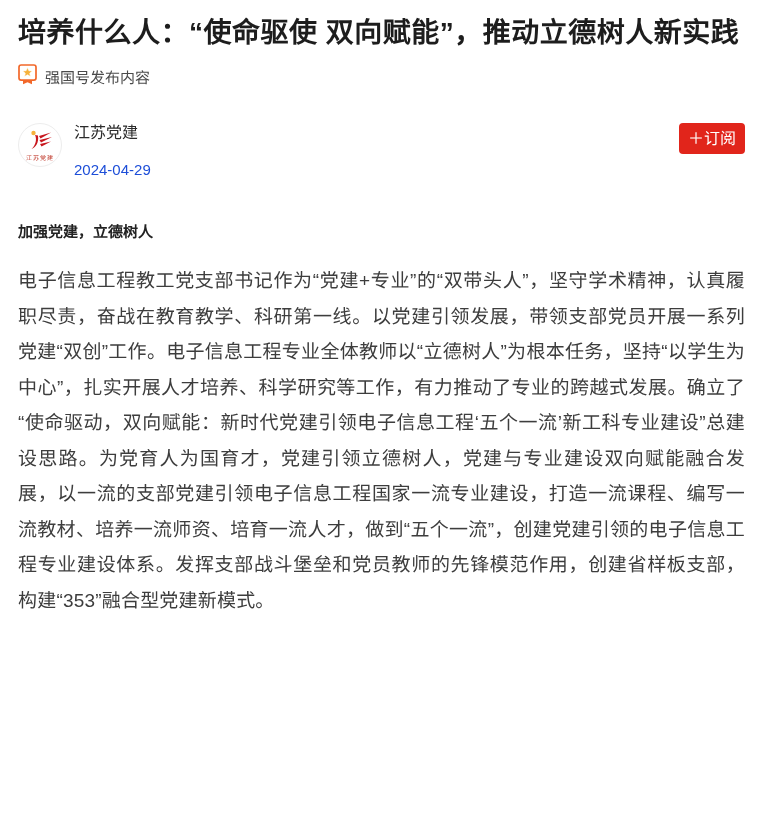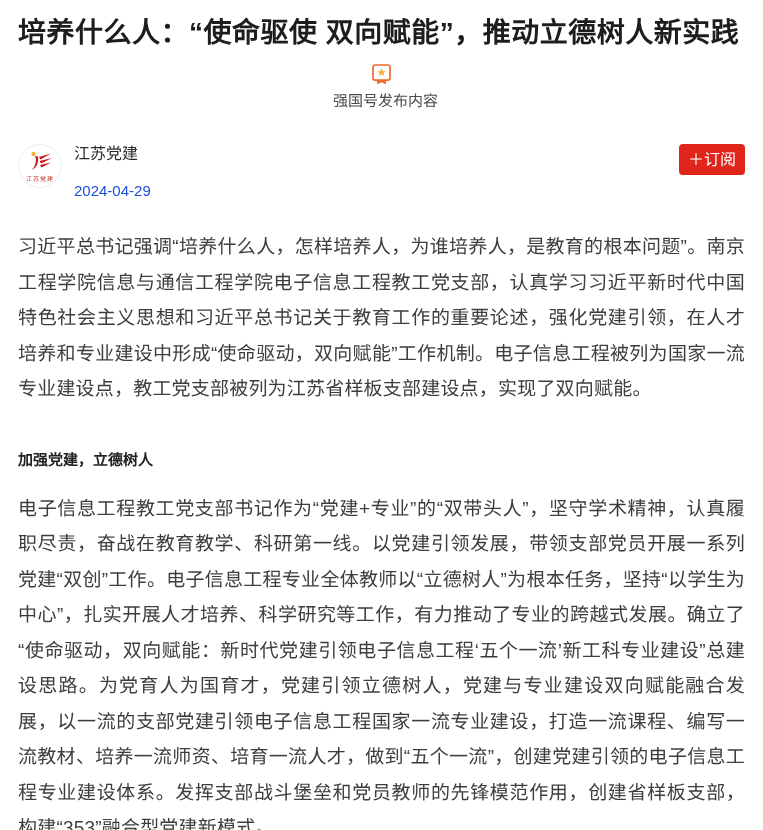--- a/index.html
+++ b/index.html
@@ -21,21 +21,20 @@
     font-weight: 700;
     color: #1d1d1d;
     letter-spacing: 0.5px;
   }
 
   
   .badge-row {
     margin-top: 12px;
     display: flex;
     align-items: center;
-    flex-direction: column;
   }
   .medal-icon { width: 19px; height: 21px; flex: 0 0 auto; }
   .badge-label {
     margin-left: 8px;
     font-size: 15px;
     color: #4a4a4a;
   }
 
   
   .publisher-row {
@@ -141,18 +140,17 @@
       <span class="avatar-caption">江苏党建</span>
     </div>
     <div class="pub-info">
       <span class="pub-name">江苏党建</span>
       <span class="pub-date">2024-04-29</span>
     </div>
     <button class="subscribe-btn">＋订阅</button>
   </div>
 
   <div class="article">
-    <p>习近平总书记强调“培养什么人，怎样培养人，为谁培养人，是教育的根本问题”。南京工程学院信息与通信工程学院电子信息工程教工党支部，认真学习习近平新时代中国特色社会主义思想和习近平总书记关于教育工作的重要论述，强化党建引领，在人才培养和专业建设中形成“使命驱动，双向赋能”工作机制。电子信息工程被列为国家一流专业建设点，教工党支部被列为江苏省样板支部建设点，实现了双向赋能。</p>
     <h2 class="section-heading">加强党建，立德树人</h2>
     <p>电子信息工程教工党支部书记作为“党建+专业”的“双带头人”，坚守学术精神，认真履职尽责，奋战在教育教学、科研第一线。以党建引领发展，带领支部党员开展一系列党建“双创”工作。电子信息工程专业全体教师以“立德树人”为根本任务，坚持“以学生为中心”，扎实开展人才培养、科学研究等工作，有力推动了专业的跨越式发展。确立了“使命驱动，双向赋能：新时代党建引领电子信息工程‘五个一流’新工科专业建设”总建设思路。为党育人为国育才，党建引领立德树人，党建与专业建设双向赋能融合发展，以一流的支部党建引领电子信息工程国家一流专业建设，打造一流课程、编写一流教材、培养一流师资、培育一流人才，做到“五个一流”，创建党建引领的电子信息工程专业建设体系。发挥支部战斗堡垒和党员教师的先锋模范作用，创建省样板支部，构建“353”融合型党建新模式。</p>
   </div>
 
 </div>
 
 </body></html>

